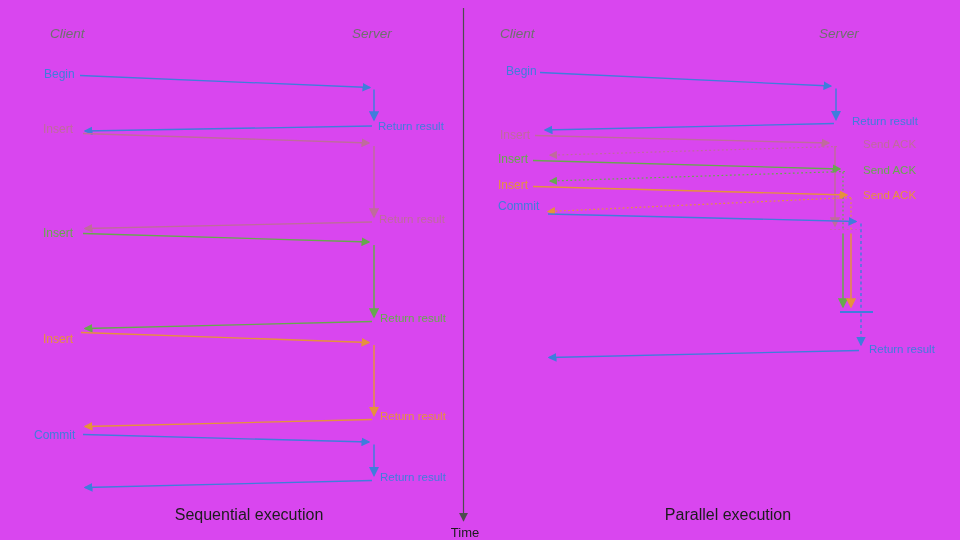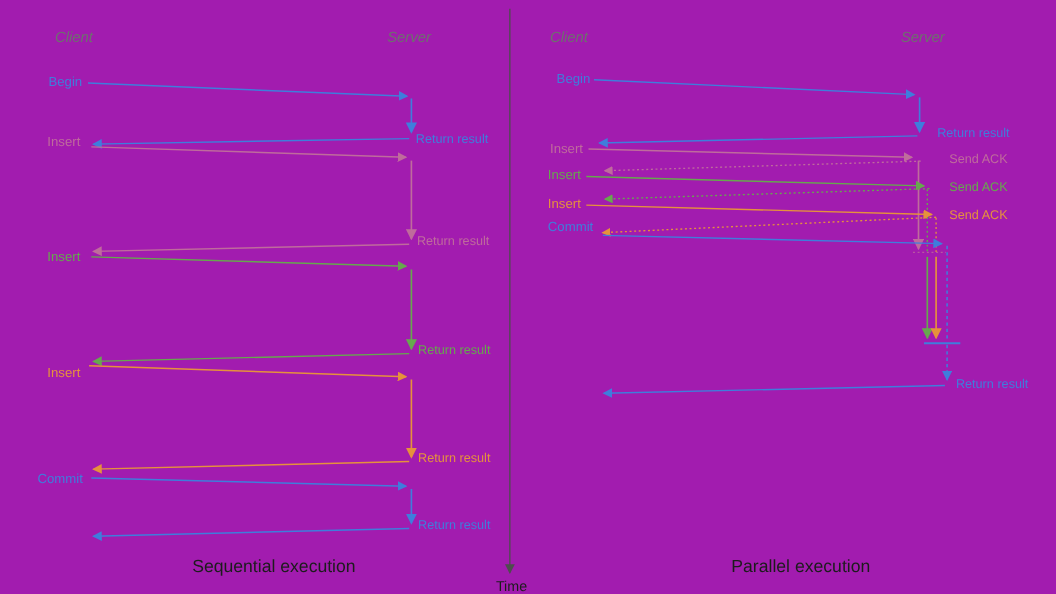--- a/index.html
+++ b/index.html
@@ -1,16 +1,16 @@
 <!DOCTYPE html>
 <html style="--blue: #3f7ddc; --pink: #bf6b9c; --green: #67a84e; --orange: #e6913c; --header-gray: #6f6f6f; --axis-gray: #4d4d4d; --caption-black: #1c1c1c;"><head>
 <meta charset="utf-8">
 <style>
   html,body{margin:0;padding:0;background:#ffffff;width:960px;height:540px;overflow:hidden;}
-  .stage{position:relative;width:960px;height:540px;background:#a21caf;}
+  .stage{position:relative;width:960px;height:540px;background:#d946ef;}
   svg{display:block;}
   text{font-family:"Liberation Sans","DejaVu Sans",sans-serif;}
   
   .s-blue{stroke:var(--blue);}   .t-blue{fill:var(--blue);}   .f-blue{fill:var(--blue);}
   .s-pink{stroke:var(--pink);}   .t-pink{fill:var(--pink);}   .f-pink{fill:var(--pink);}
   .s-green{stroke:var(--green);} .t-green{fill:var(--green);} .f-green{fill:var(--green);}
   .s-orange{stroke:var(--orange);}.t-orange{fill:var(--orange);}.f-orange{fill:var(--orange);}
   .s-axis{stroke:var(--axis-gray);} .f-axis{fill:var(--axis-gray);}
   .t-hdr{fill:var(--header-gray);font-style:italic;font-size:13.5px;}
   .t-cap{fill:var(--caption-black);font-size:16px;}

